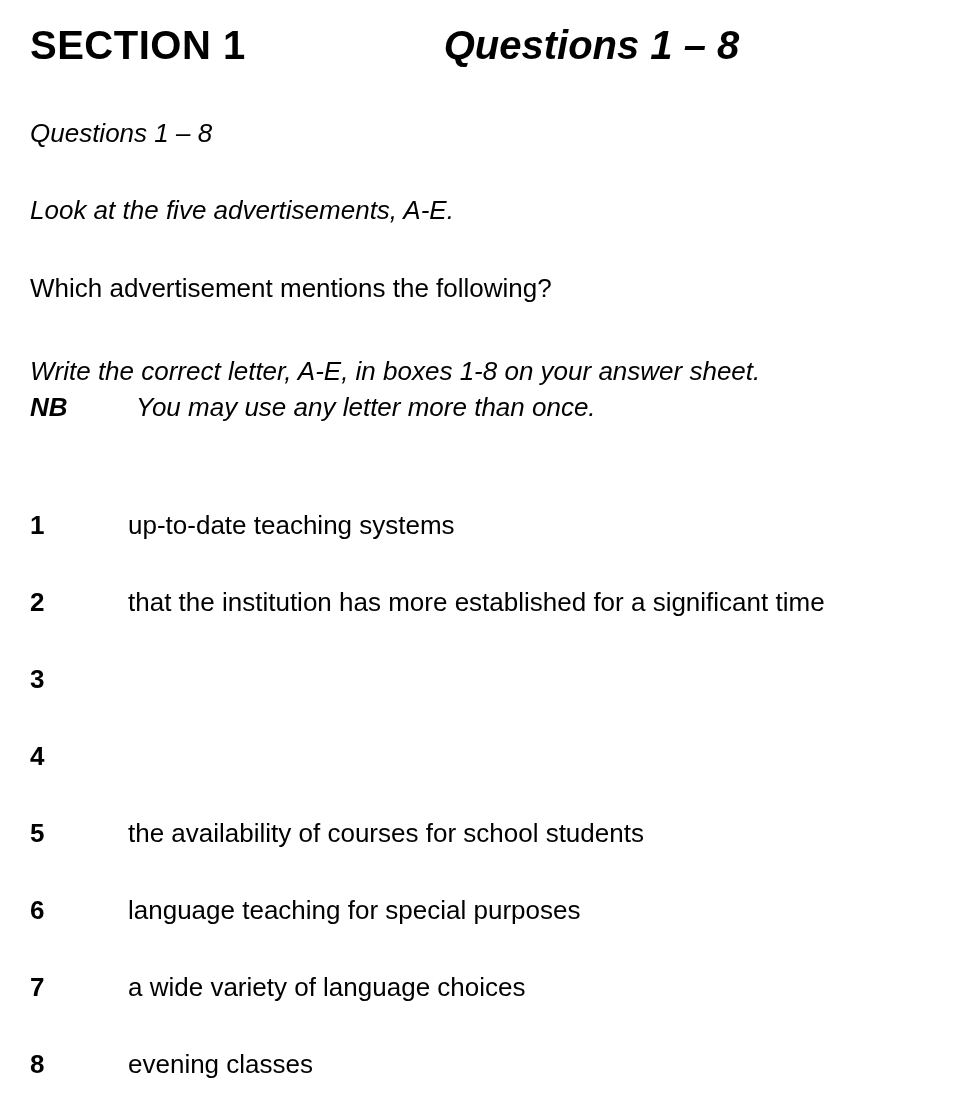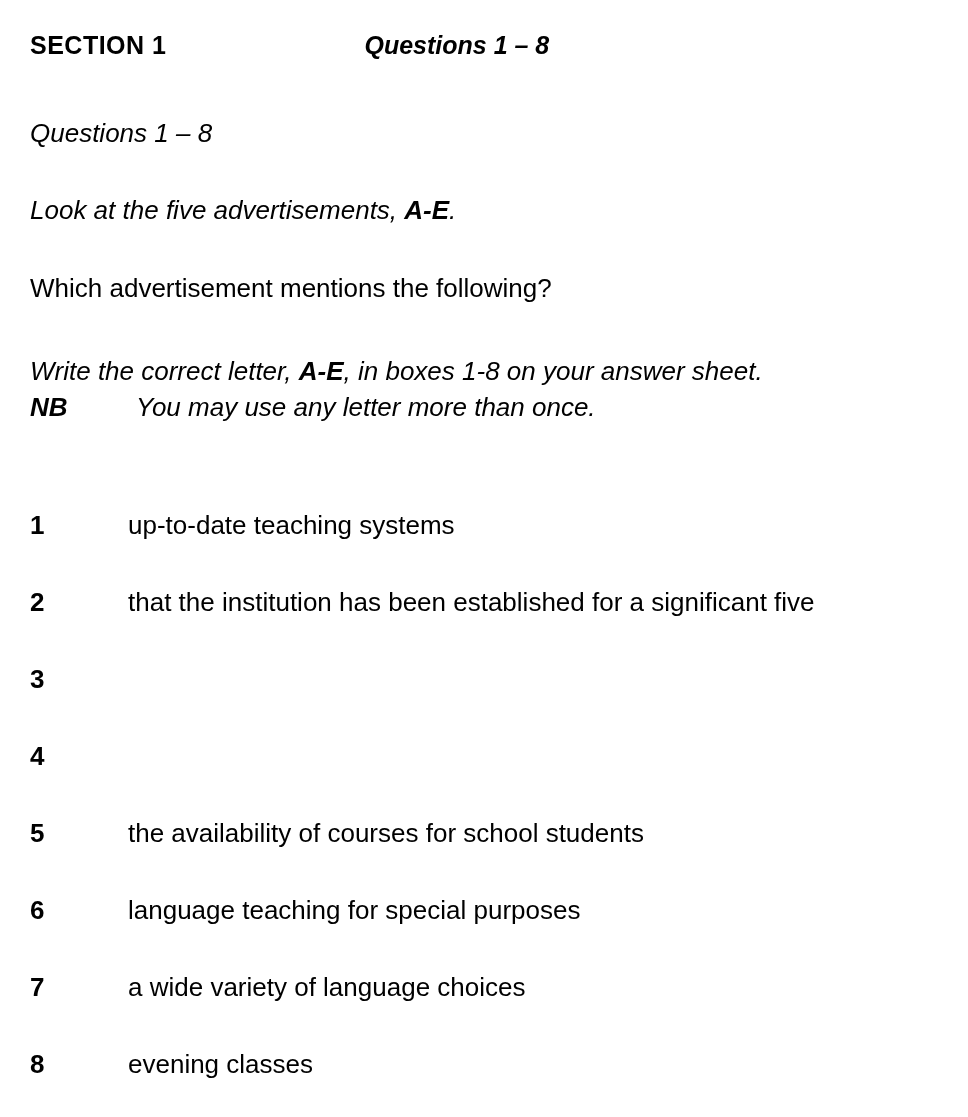--- a/index.html
+++ b/index.html
@@ -14,39 +14,39 @@
     background: #ffffff;
     color: #000000;
     font-family: "Liberation Sans", sans-serif;
     box-sizing: border-box;
     padding: 22px 10px 0 30px;
     overflow: hidden;
   }
   .header-row {
     display: flex;
     align-items: baseline;
-    font-size: 25px;
+    font-size: 40px;
     font-weight: bold;
     line-height: 46px;
     white-space: nowrap;
   }
   .header-row .section-title {
     letter-spacing: 0.5px;
   }
   .header-row .header-questions {
     font-style: italic;
     margin-left: 198px;
   }
   .para {
     font-size: 26px;
     line-height: 36px;
     white-space: nowrap;
   }
   .italic { font-style: italic; }
-  .bold-seg { font-weight: bold; }
+  .bold-seg { font-weight: normal; }
   .m-top-questions { margin-top: 47px; }
   .m-top-look { margin-top: 41px; }
   .m-top-which { margin-top: 42px; }
   .m-top-write { margin-top: 47px; }
   .nb-line .nb-label {
     display: inline-block;
     width: 106px;
     font-weight: bold;
     font-style: italic;
   }
@@ -99,21 +99,21 @@
 
   <div class="question-list">
 
     <div class="q-row">
       <span class="q-num">1</span>
       <span class="q-text">up-to-date teaching systems</span>
     </div>
 
     <div class="q-row">
       <span class="q-num">2</span>
-      <span class="q-text">that the institution has been established for a significant five</span>
+      <span class="q-text">that the institution has more established for a significant time</span>
     </div>
 
     <div class="q-row">
       <span class="q-num">3</span>
     </div>
 
     <div class="q-row">
       <span class="q-num">4</span>
     </div>
 

